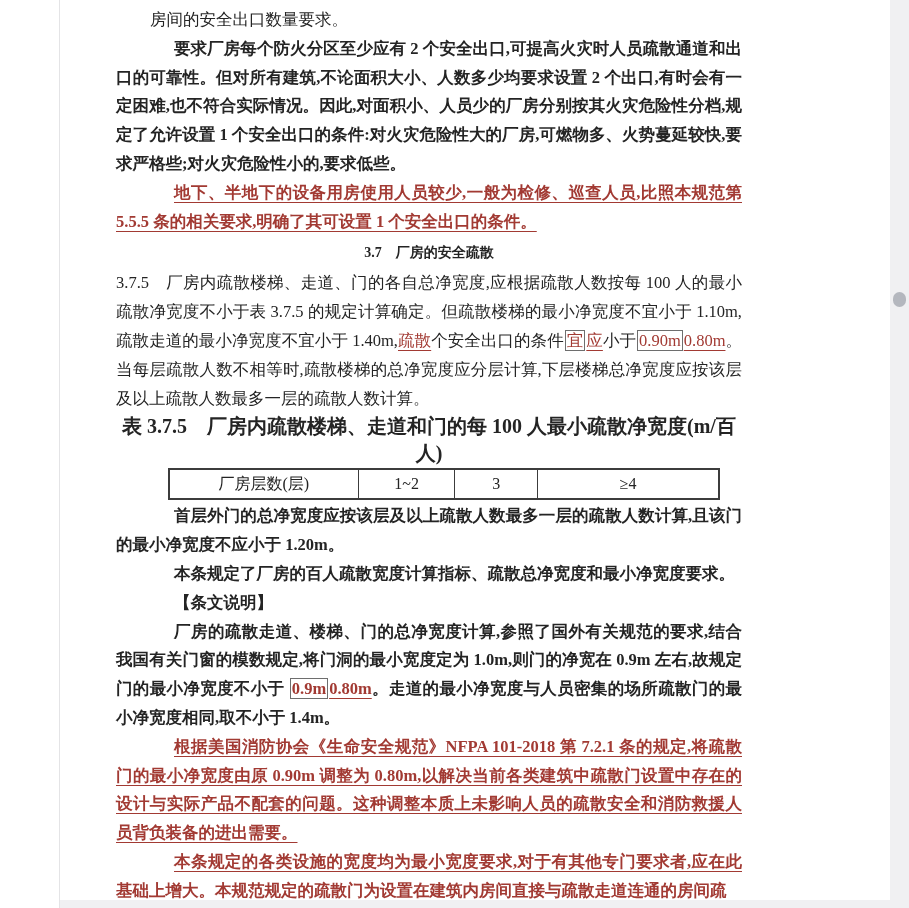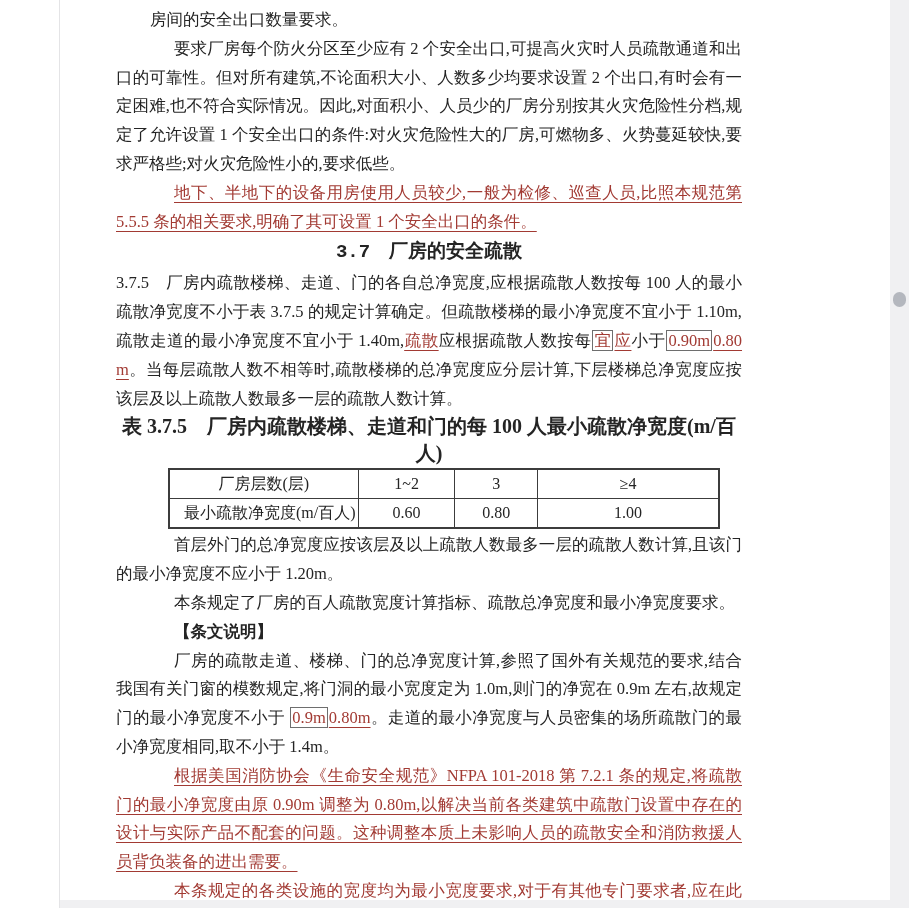--- a/index.html
+++ b/index.html
@@ -13,25 +13,25 @@
     position:absolute; left:59px; top:0; width:1px; height:100%;
     background:#e4e4e6;
   }
   .doc{
     position:absolute; left:116px; top:6px; width:626px;
   }
   p.para{
     margin:0; font-size:16.5px; line-height:28.8px;
     text-align:justify; word-break:break-all;
   }
-  p.ind-lg{ text-indent:58px; }
+  p.ind-lg{ text-indent:58px;font-weight:bold; }
   p.ind-sm{ text-indent:34px; }
   p.h{
-    font-size:19px; font-weight:bold; text-align:center;
-    line-height:33px; text-indent:0; word-break:keep-all;font-family:Liberation Mono, monospace;
+    font-size:14px; font-weight:bold; text-align:center;
+    line-height:33px; text-indent:0; word-break:keep-all;
   }
   p.tt{
     font-size:20px; font-weight:bold; text-align:center;
     line-height:27px; text-indent:0;
   }
   p.b{ font-weight:bold; }
   span.ins{
     color:var(--red);
     text-decoration:underline;
     text-underline-offset:4px;
@@ -74,43 +74,37 @@
 
   <div class="page-edge"></div>
 
   <div class="doc">
 
     <div id="paras-top">
         <p class="para ind-sm"><span>房间的安全出口数量要求。</span></p>
         <p class="para ind-lg"><span>要求厂房每个防火分区至少应有 2 个安全出口,可提高火灾时人员疏散通道和出口的可靠性。但对所有建筑,不论面积大小、人数多少均要求设置 2 个出口,有时会有一定困难,也不符合实际情况。因此,对面积小、人员少的厂房分别按其火灾危险性分档,规定了允许设置 1 个安全出口的条件:对火灾危险性大的厂房,可燃物多、火势蔓延较快,要求严格些;对火灾危险性小的,要求低些。</span></p>
         <p class="para ind-lg"><span class="ins">地下、半地下的设备用房使用人员较少,一般为检修、巡查人员,比照本规范第 5.5.5 条的相关要求,明确了其可设置 1 个安全出口的条件。</span></p>
         <p class="para h"><span>3.7　厂房的安全疏散</span></p>
-        <p class="para"><span>3.7.5　厂房内疏散楼梯、走道、门的各自总净宽度,应根据疏散人数按每 100 人的最小疏散净宽度不小于表 3.7.5 的规定计算确定。但疏散楼梯的最小净宽度不宜小于 1.10m,疏散走道的最小净宽度不宜小于 1.40m,</span><span class="ins">疏散</span><span>应根据疏散人数按每</span><span class="del">宜</span><span class="ins">应</span><span>小于</span><span class="del">0.90m</span><span class="ins">0.80m</span><span>。当每层疏散人数不相等时,疏散楼梯的总净宽度应分层计算,下层楼梯总净宽度应按该层及以上疏散人数最多一层的疏散人数计算。</span></p>
+        <p class="para"><span>3.7.5　厂房内疏散楼梯、走道、门的各自总净宽度,应根据疏散人数按每 100 人的最小疏散净宽度不小于表 3.7.5 的规定计算确定。但疏散楼梯的最小净宽度不宜小于 1.10m,疏散走道的最小净宽度不宜小于 1.40m,</span><span class="ins">疏散</span><span>个安全出口的条件</span><span class="del">宜</span><span class="ins">应</span><span>小于</span><span class="del">0.90m</span><span class="ins">0.80m</span><span>。当每层疏散人数不相等时,疏散楼梯的总净宽度应分层计算,下层楼梯总净宽度应按该层及以上疏散人数最多一层的疏散人数计算。</span></p>
         <p class="para tt"><span>表 3.7.5　厂房内疏散楼梯、走道和门的每 100 人最小疏散净宽度(m/百人)</span></p>
       </div>
 
     <table class="widths">
       <colgroup>
         <col style="width:34.4%">
           <col style="width:17.6%">
         <col style="width:15.0%">
           <col style="width:33.0%">
       </colgroup>
       <tbody>
           <tr>
         <td>厂房层数(层)</td>
         <td>1~2</td>
         <td>3</td>
         <td>≥4</td>
-      </tr>
-      <tr>
-        <td>最小疏散净宽度(m/百人)</td>
-        <td>0.60</td>
-        <td>0.80</td>
-        <td>1.00</td>
       </tr>
     </tbody>
       </table>
 
     <div id="paras-bottom">
         <p class="para ind-lg"><span>首层外门的总净宽度应按该层及以上疏散人数最多一层的疏散人数计算,且该门的最小净宽度不应小于 1.20m。</span></p>
         <p class="para ind-lg"><span>本条规定了厂房的百人疏散宽度计算指标、疏散总净宽度和最小净宽度要求。</span></p>
         <p class="para b ind-lg"><span>【条文说明】</span></p>
         <p class="para ind-lg"><span>厂房的疏散走道、楼梯、门的总净宽度计算,参照了国外有关规范的要求,结合我国有关门窗的模数规定,将门洞的最小宽度定为 1.0m,则门的净宽在 0.9m 左右,故规定门的最小净宽度不小于 </span><span class="del">0.9m</span><span class="ins">0.80m</span><span>。走道的最小净宽度与人员密集的场所疏散门的最小净宽度相同,取不小于 1.4m。</span></p>
         <p class="para ind-lg"><span class="ins">根据美国消防协会《生命安全规范》NFPA 101-2018 第 7.2.1 条的规定,将疏散门的最小净宽度由原 0.90m 调整为 0.80m,以解决当前各类建筑中疏散门设置中存在的设计与实际产品不配套的问题。这种调整本质上未影响人员的疏散安全和消防救援人员背负装备的进出需要。</span></p>

